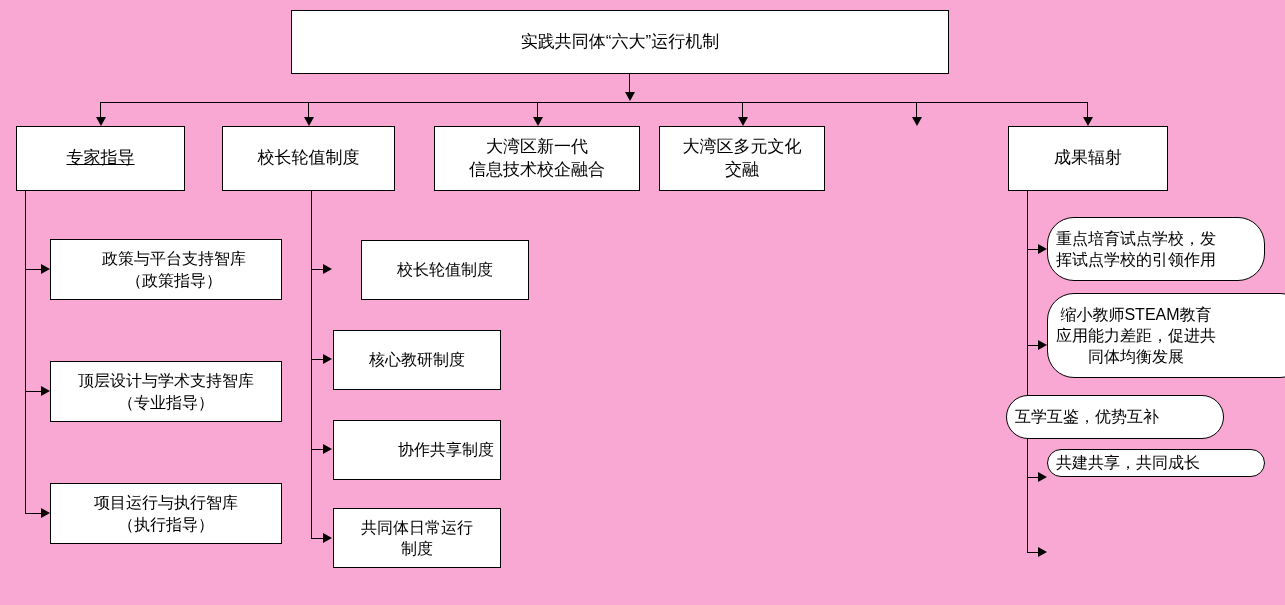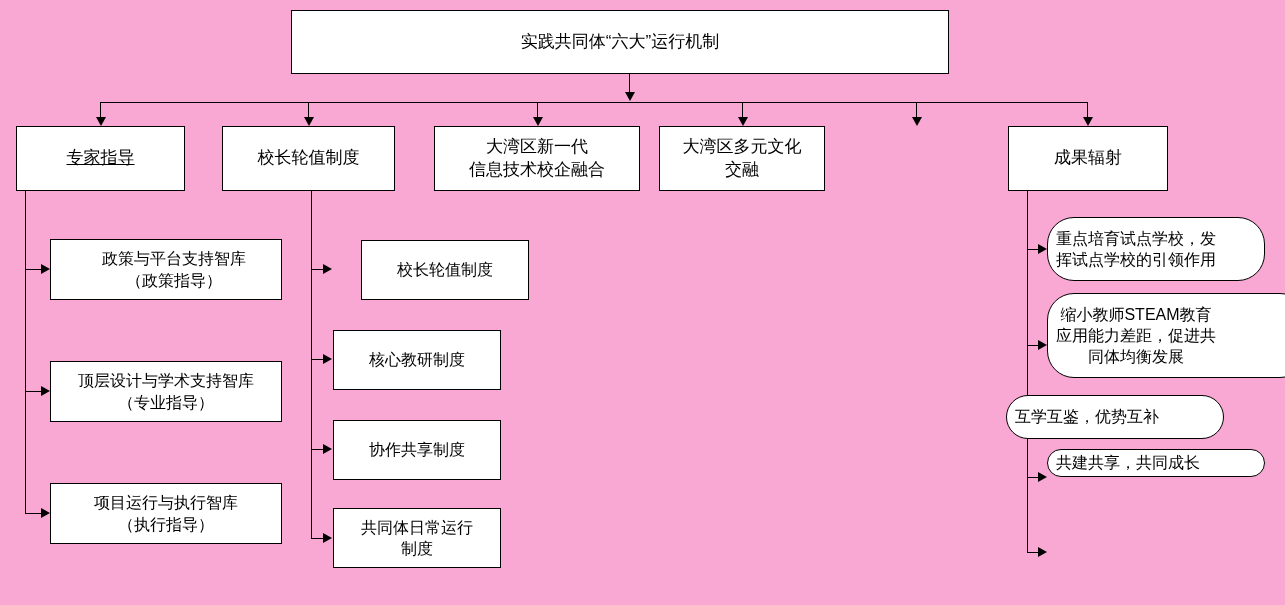--- a/index.html
+++ b/index.html
@@ -149,21 +149,21 @@
   <div class="arrow-right" style="left:323px; top:444px;"></div>
   <div class="line hline" style="left:311px; top:538px; width:14px;"></div>
   <div class="arrow-right" style="left:323px; top:533px;"></div>
 
   <div class="node node-leaf node-leaf-left" style="left:333px; top:240px; width:168px; height:60px;margin-left:28px;">
     <span>校长轮值制度</span>
   </div>
   <div class="node node-leaf node-leaf-left" style="left:333px; top:330px; width:168px; height:60px;">
     <span>核心教研制度</span>
   </div>
-  <div class="node node-leaf node-leaf-left" style="left:333px; top:420px; width:168px; height:60px;">
+  <div class="node node-leaf node-leaf-left" style="left:333px; top:420px; width:168px; height:60px;justify-content:flex-end;">
     <span>协作共享制度</span>
   </div>
   <div class="node node-leaf node-leaf-left" style="left:333px; top:508px; width:168px; height:60px;">
     <span>共同体日常运行<br>制度</span>
   </div>
 
   <div class="line vline" style="left:1027px; top:191px; height:361px;"></div>
   <div class="line hline" style="left:1027px; top:249px; width:13px;"></div>
   <div class="arrow-right" style="left:1038px; top:244px;"></div>
   <div class="line hline" style="left:1027px; top:345px; width:13px;"></div>

